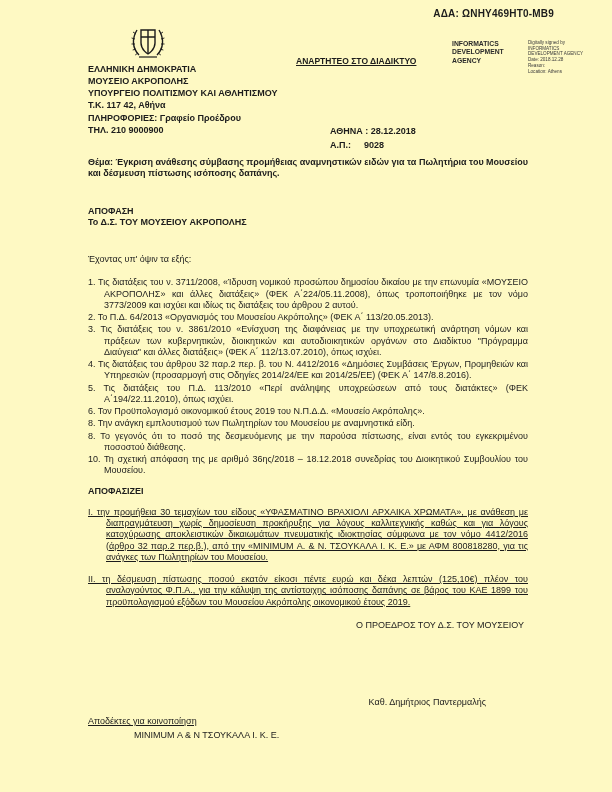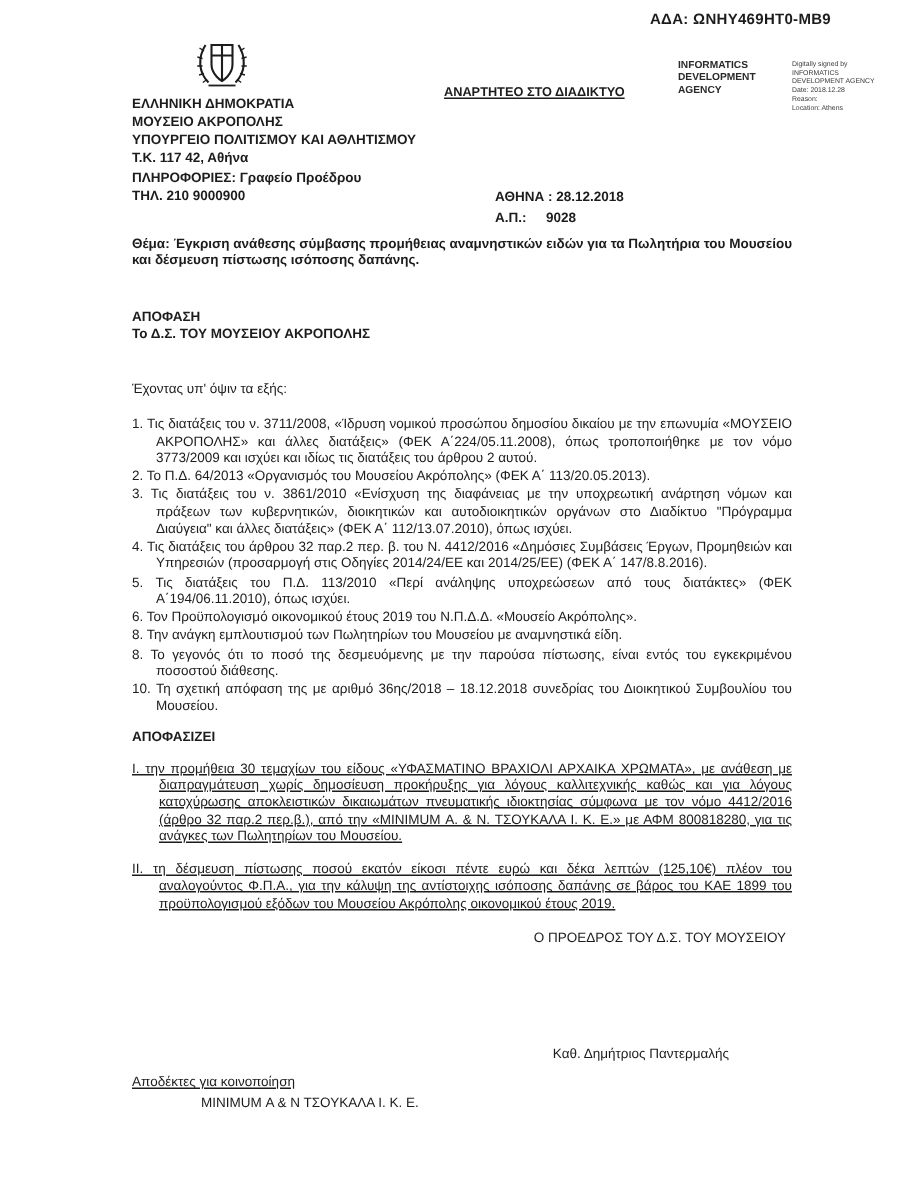--- a/index.html
+++ b/index.html
@@ -1,20 +1,20 @@
 <!DOCTYPE html>
 <html><head>
 <meta charset="utf-8">
 <style>
   html,body{margin:0;padding:0;background:#e8e8e8;}
   .page{
     position:relative;
     width:612px;height:792px;
     margin:0 auto;
-    background:#ffffff;
+    background:#fef9c3;
     font-family:"Liberation Sans", sans-serif;
     color:#1c1c1c;
     overflow:hidden;
     box-shadow:0 0 4px rgba(0,0,0,.3);
   }
   .ada{
     position:absolute;top:8px;right:58px;
     font-size:10px;font-weight:bold;letter-spacing:.2px;
   }
   .emblem{position:absolute;top:24px;left:128px;width:40px;height:38px;}
@@ -124,21 +124,21 @@
     <div class="center h-decision">ΑΠΟΦΑΣΗ</div>
     <div class="center h-board">Το Δ.Σ. ΤΟΥ ΜΟΥΣΕΙΟΥ ΑΚΡΟΠΟΛΗΣ</div>
 
     <div class="preamble">Έχοντας υπ' όψιν τα εξής:</div>
 
     <div class="cons-list">
       <div class="cons-item">1.  Τις διατάξεις του ν. 3711/2008, «Ίδρυση νομικού προσώπου δημοσίου δικαίου με την επωνυμία «ΜΟΥΣΕΙΟ ΑΚΡΟΠΟΛΗΣ» και άλλες διατάξεις» (ΦΕΚ Α΄224/05.11.2008), όπως τροποποιήθηκε με τον νόμο 3773/2009 και ισχύει και ιδίως τις διατάξεις του άρθρου 2 αυτού.</div>
       <div class="cons-item">2.  Το Π.Δ. 64/2013 «Οργανισμός του Μουσείου Ακρόπολης» (ΦΕΚ Α΄ 113/20.05.2013).</div>
       <div class="cons-item">3.  Τις διατάξεις του ν. 3861/2010 «Ενίσχυση της διαφάνειας με την υποχρεωτική ανάρτηση νόμων και πράξεων των κυβερνητικών, διοικητικών και αυτοδιοικητικών οργάνων στο Διαδίκτυο "Πρόγραμμα Διαύγεια" και άλλες διατάξεις» (ΦΕΚ Α΄ 112/13.07.2010), όπως ισχύει.</div>
       <div class="cons-item">4.  Τις διατάξεις του άρθρου 32 παρ.2 περ. β. του Ν. 4412/2016 «Δημόσιες Συμβάσεις Έργων, Προμηθειών και Υπηρεσιών (προσαρμογή στις Οδηγίες 2014/24/ΕΕ και 2014/25/ΕΕ) (ΦΕΚ Α΄ 147/8.8.2016).</div>
-      <div class="cons-item">5.  Τις διατάξεις του Π.Δ. 113/2010 «Περί ανάληψης υποχρεώσεων από τους διατάκτες» (ΦΕΚ Α΄194/06.11.2010), όπως ισχύει.</div>
+      <div class="cons-item">5.  Τις διατάξεις του Π.Δ. 113/2010 «Περί ανάληψης υποχρεώσεων από τους διατάκτες» (ΦΕΚ Α΄194/22.11.2010), όπως ισχύει.</div>
       <div class="cons-item">6.  Τον Προϋπολογισμό οικονομικού έτους 2019 του Ν.Π.Δ.Δ. «Μουσείο Ακρόπολης».</div>
       <div class="cons-item">8.  Την ανάγκη εμπλουτισμού των Πωλητηρίων του Μουσείου με αναμνηστικά είδη.</div>
       <div class="cons-item">8.  Το γεγονός ότι το ποσό της δεσμευόμενης με την παρούσα πίστωσης, είναι εντός του εγκεκριμένου ποσοστού διάθεσης.</div>
       <div class="cons-item">10. Τη σχετική απόφαση της με αριθμό 36ης/2018 – 18.12.2018 συνεδρίας του Διοικητικού Συμβουλίου του Μουσείου.</div>
     </div>
 
     <div class="center decides">ΑΠΟΦΑΣΙΖΕΙ</div>
 
     <div>
       <div class="dec-item">I.   την προμήθεια 30 τεμαχίων του είδους «ΥΦΑΣΜΑΤΙΝΟ ΒΡΑΧΙΟΛΙ ΑΡΧΑΙΚΑ ΧΡΩΜΑΤΑ», με ανάθεση με διαπραγμάτευση χωρίς δημοσίευση προκήρυξης για λόγους καλλιτεχνικής καθώς και για λόγους κατοχύρωσης αποκλειστικών δικαιωμάτων πνευματικής ιδιοκτησίας σύμφωνα με τον νόμο 4412/2016 (άρθρο 32 παρ.2 περ.β.), από την «MINIMUM Α. &amp; Ν. ΤΣΟΥΚΑΛΑ Ι. Κ. Ε.» με ΑΦΜ 800818280, για τις ανάγκες των Πωλητηρίων του Μουσείου.</div>

